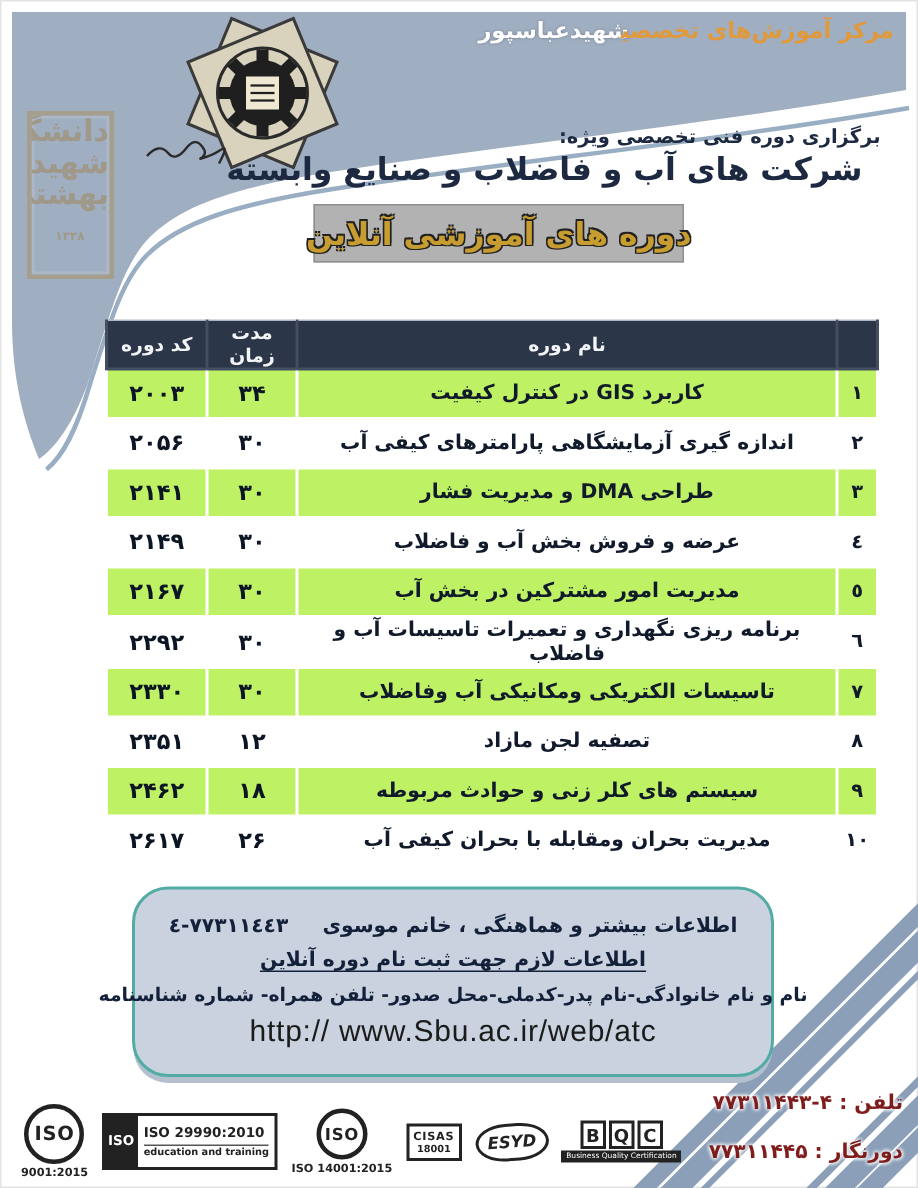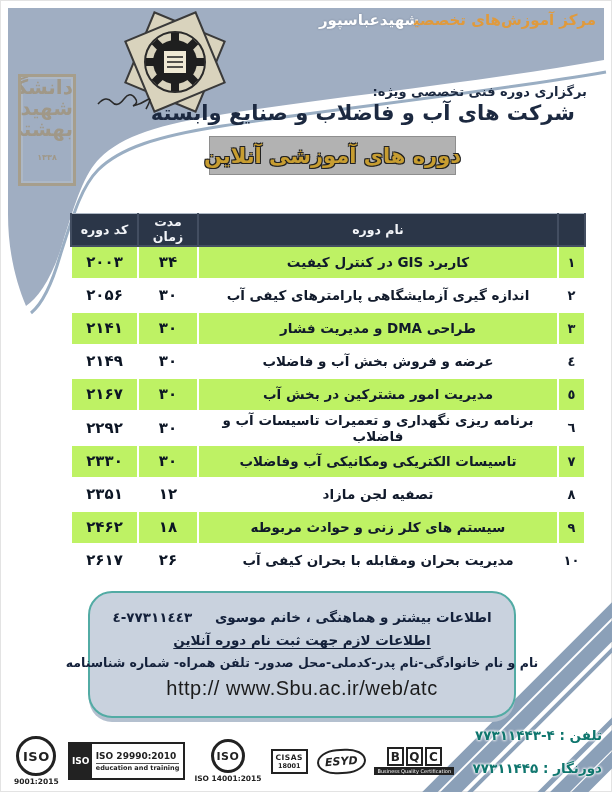--- a/index.html
+++ b/index.html
@@ -74,21 +74,21 @@
     gap:7px; direction:rtl; color:#13203a; text-align:center; z-index:3;
   }
   .info-line1{ font-weight:bold; font-size:13.5px; white-space:nowrap; }
   .info-line1 .phone{ direction:ltr; unicode-bidi:isolate; margin-right:18px; display:inline-block; }
   .info-line2{ font-weight:bold; font-size:13.5px; text-decoration:underline; text-underline-offset:3px; }
   .info-line3{ font-weight:bold; font-size:12.5px; white-space:nowrap; }
   .info-url{ direction:ltr; font-family:"Liberation Sans", sans-serif; font-size:20px; color:#1b1b1b; letter-spacing:.5px; }
 
   
   .footer-phone, .footer-fax{
-    right:10px; direction:rtl; font-weight:bold; font-size:13.5px; color:#0f766e;
+    right:10px; direction:rtl; font-weight:bold; font-size:13.5px; color:#7f1d1d;
     z-index:4; white-space:nowrap;
     text-shadow:0 0 3px #fff, 0 0 3px #fff, 0 0 3px #fff;
   }
   .footer-phone{ top:727px; }
   .footer-fax{ top:760px; }
   .footer-phone .num, .footer-fax .num{ direction:ltr; unicode-bidi:isolate; display:inline-block; }
 
   
   .logos{ left:14px; top:736px; display:flex; align-items:center; gap:9px; z-index:4; color:#222; }
   .logo-iso-circle{ display:flex; flex-direction:column; align-items:center; }

